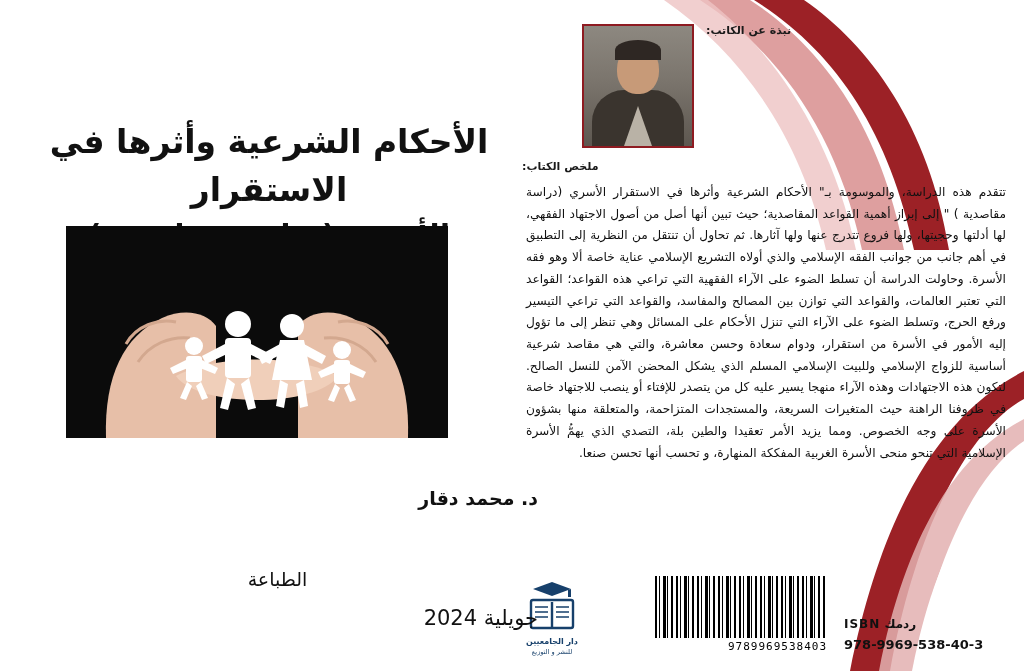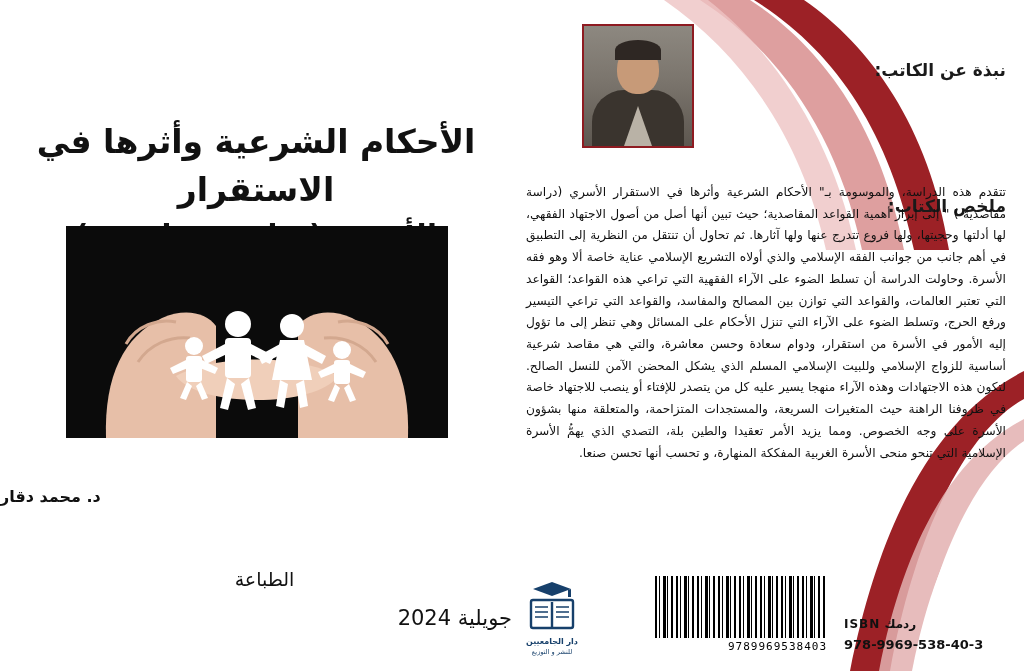--- a/index.html
+++ b/index.html
@@ -90,26 +90,25 @@
     bottom: 0;
     width: 28px; height: 40px;
     background: #b9b2a6;
     clip-path: polygon(50% 0%, 100% 100%, 0% 100%);
   }
 
   .nubtha-title,
   .mulakhas-title {
     position: absolute;
     font-family: "DejaVu Sans", "Liberation Sans", sans-serif;
-    font-size: 17px;
+    font-size: 11px;
     font-weight: bold;
     color: #1a1a1a;
-    text-align: right;
-    direction: rtl;
-    margin-top: 36px;
+    text-align: left;
+    direction: rtl;
   }
   .nubtha-title { top: 24px; right: 18px; width: 300px; }
 
   .nubtha-body {
     position: absolute;
     top: 44px; right: 18px;
     width: 300px;
     font-size: 11.5px;
     line-height: 1.55;
     color: #111;
@@ -201,20 +200,21 @@
     direction: ltr;
   }
 
   
   .front-cover {
     position: absolute;
     top: 0; left: 0;
     width: 512px;
     height: 671px;
     direction: rtl;
+    padding-left: 26px;
   }
 
   .book-title {
     position: absolute;
     top: 96px;
     left: 0; right: 0;
     text-align: center;
     font-size: 33px;
     font-weight: bold;
     color: #111;
@@ -243,22 +243,22 @@
     top: 447px;
     left: 0; right: 0;
     text-align: center;
     font-size: 19px;
     color: #111;
   }
   .author-name {
     position: absolute;
     top: 487px;
     left: 0; right: 0;
-    text-align: left;
-    font-size: 16px;
+    text-align: right;
+    font-size: 19px;
     font-weight: bold;
     color: #111;
   }
   .print-label {
     position: absolute;
     top: 568px;
     left: 17px; right: 0;
     text-align: center;
     font-size: 19px;
     color: #111;

